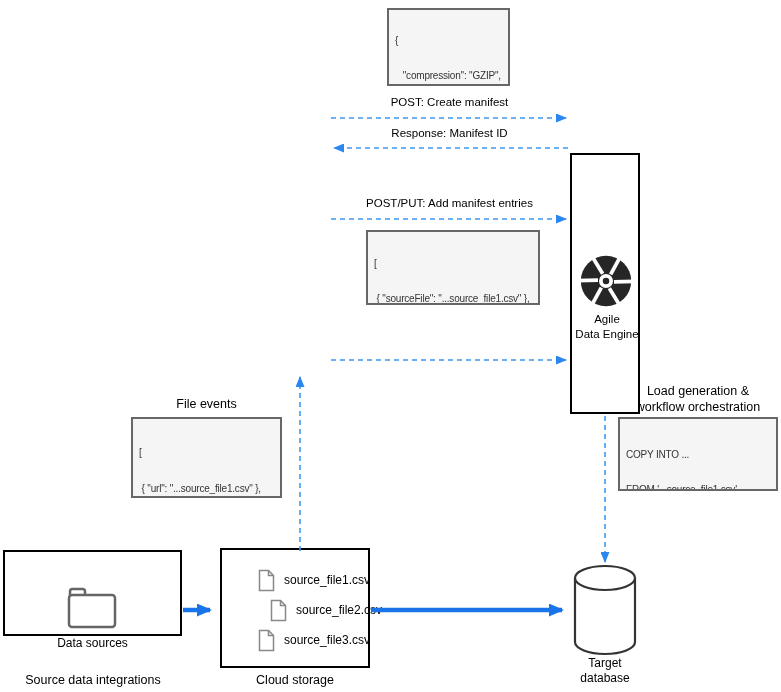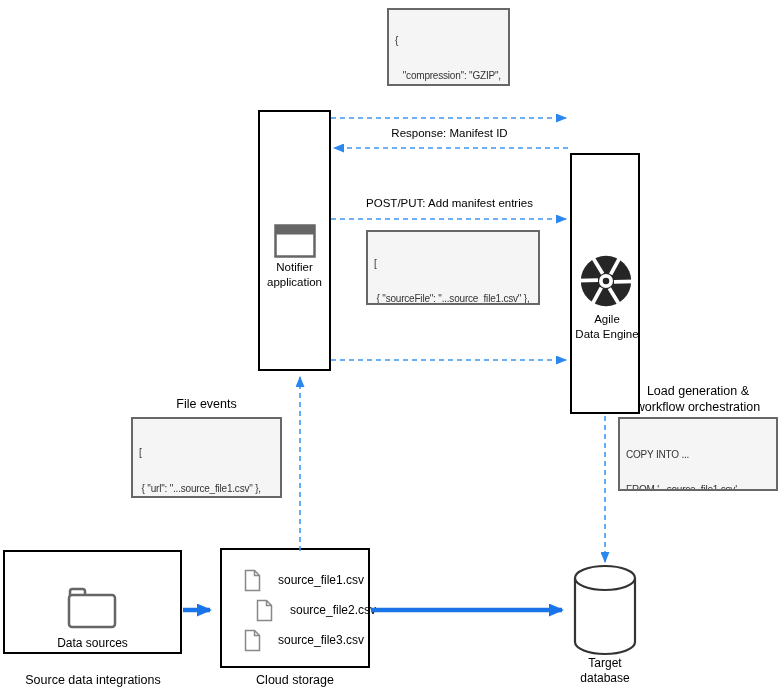--- a/index.html
+++ b/index.html
@@ -14,21 +14,21 @@
     font-family:"Liberation Sans",sans-serif;font-size:10px;color:#333;
     white-space:pre;letter-spacing:-0.2px;overflow:hidden;
   }
   .code-box .code-line{line-height:12.5px;}
   
   .node-box{background:#ffffff;border:2px solid #000;box-sizing:border-box;}
   .lifeline{background:#ffffff;border:2px solid #000;box-sizing:border-box;z-index:2;}
   .msg-label{font-size:11.5px;text-align:center;color:#000;}
   .node-label{font-size:11.5px;line-height:14.5px;text-align:center;color:#000;}
   .big-label{font-size:12.5px;text-align:center;color:#000;}
-  .file-row{position:absolute;left:22px;height:28px;display:flex;align-items:center;gap:17px;}
+  .file-row{position:absolute;left:36px;height:28px;display:flex;align-items:center;gap:9px;}
   .file-row .fname{font-size:12px;color:#000;}
   svg{display:block;}
   .overlay{position:absolute;left:0;top:0;z-index:1;pointer-events:none;}
   .dash{stroke:#3d98f4;stroke-width:1.6;stroke-dasharray:5 4;fill:none;}
   .solid{stroke:#1a73e8;stroke-width:4.5;fill:none;}
 </style>
 </head>
 <body>
 
 <div class="canvas">
@@ -54,30 +54,20 @@
 
   <div class="abs code-box" style="left:387px;top:8px;width:123px;height:78px;padding:3px 6px;">
     <div class="code-line">{</div>
     <div class="code-line">   "compression": "GZIP",</div>
     
     
     
     
   </div>
 
-  <div class="abs lifeline" style="left:258px;top:110px;width:73px;height:261px;">
-    <svg class="abs" style="left:14px;top:112px;" width="42" height="34" viewBox="0 0 42 34">
-      <rect x="1.5" y="1.5" width="39" height="31" fill="#ffffff" stroke="#666" stroke-width="2.5"></rect>
-      <rect x="1.5" y="1.5" width="39" height="9" fill="#666"></rect>
-    </svg>
-    <div class="abs node-label" style="left:0;top:148px;width:100%;">
-      <div>Notifier</div>
-      <div>application</div>
-    </div>
-  </div>
 
   <div class="abs lifeline" style="left:570px;top:110px;width:70px;height:261px;margin-top:43px;">
     <svg class="abs" style="left:6px;top:98px;" width="56" height="56" viewBox="-30 -30 60 60">
       <circle cx="0" cy="0" r="27" fill="#262626"></circle>
       <g stroke="#ffffff" stroke-width="4">
         <line x1="5" y1="-7" x2="17" y2="-29"></line>
         <line x1="5" y1="-7" x2="17" y2="-29" transform="rotate(60)"></line>
         <line x1="5" y1="-7" x2="17" y2="-29" transform="rotate(120)"></line>
         <line x1="5" y1="-7" x2="17" y2="-29" transform="rotate(180)"></line>
         <line x1="5" y1="-7" x2="17" y2="-29" transform="rotate(240)"></line>
@@ -85,20 +75,21 @@
       </g>
       <circle cx="0" cy="0" r="7.5" fill="#ffffff"></circle>
       <circle cx="0" cy="0" r="3.5" fill="#262626"></circle>
     </svg>
     <div class="abs node-label" style="left:-8px;top:157px;width:86px;">
       <div>Agile</div>
       <div>Data Engine</div>
     </div>
   </div>
 
+  <div class="abs msg-label" style="left:331px;top:96px;width:237px;">POST: Create manifest</div>
   <div class="abs msg-label" style="left:331px;top:127px;width:237px;">Response: Manifest ID</div>
   <div class="abs msg-label" style="left:331px;top:197px;width:237px;">POST/PUT: Add manifest entries</div>
 
   <div class="abs code-box" style="left:366px;top:230px;width:174px;height:75px;padding:4px 6px;">
     <div class="code-line">[</div>
     <div class="code-line"> { "sourceFile": "...source_file1.csv" },</div>
     
     
     
   </div>
@@ -117,21 +108,21 @@
     <div>workflow orchestration</div>
   </div>
   <div class="abs code-box" style="left:618px;top:417px;width:160px;height:74px;padding:8px 6px;">
     <div class="code-line">COPY INTO ...</div>
     <div class="code-line">FROM '...source_file1.csv',</div>
     
     
     
   </div>
 
-  <div class="abs node-box" style="left:3px;top:550px;width:179px;height:104px;">
+  <div class="abs node-box" style="left:3px;top:550px;width:179px;height:86px;">
     <svg class="abs" style="left:61px;top:34px;" width="52" height="44" viewBox="0 0 52 44">
       <rect x="4" y="3" width="15" height="10" rx="2.5" fill="#ffffff" stroke="#666" stroke-width="2.5"></rect>
       <rect x="3" y="9" width="46" height="32" rx="3" fill="#ffffff" stroke="#666" stroke-width="2.5"></rect>
     </svg>
     <div class="abs big-label" style="left:0;top:84px;width:100%;font-size:12px;">Data sources</div>
   </div>
   <div class="abs big-label" style="left:0;top:673px;width:186px;">Source data integrations</div>
 
   <div class="abs node-box" style="left:220px;top:548px;width:150px;height:120px;">
     <div class="file-row" style="top:16px;">

